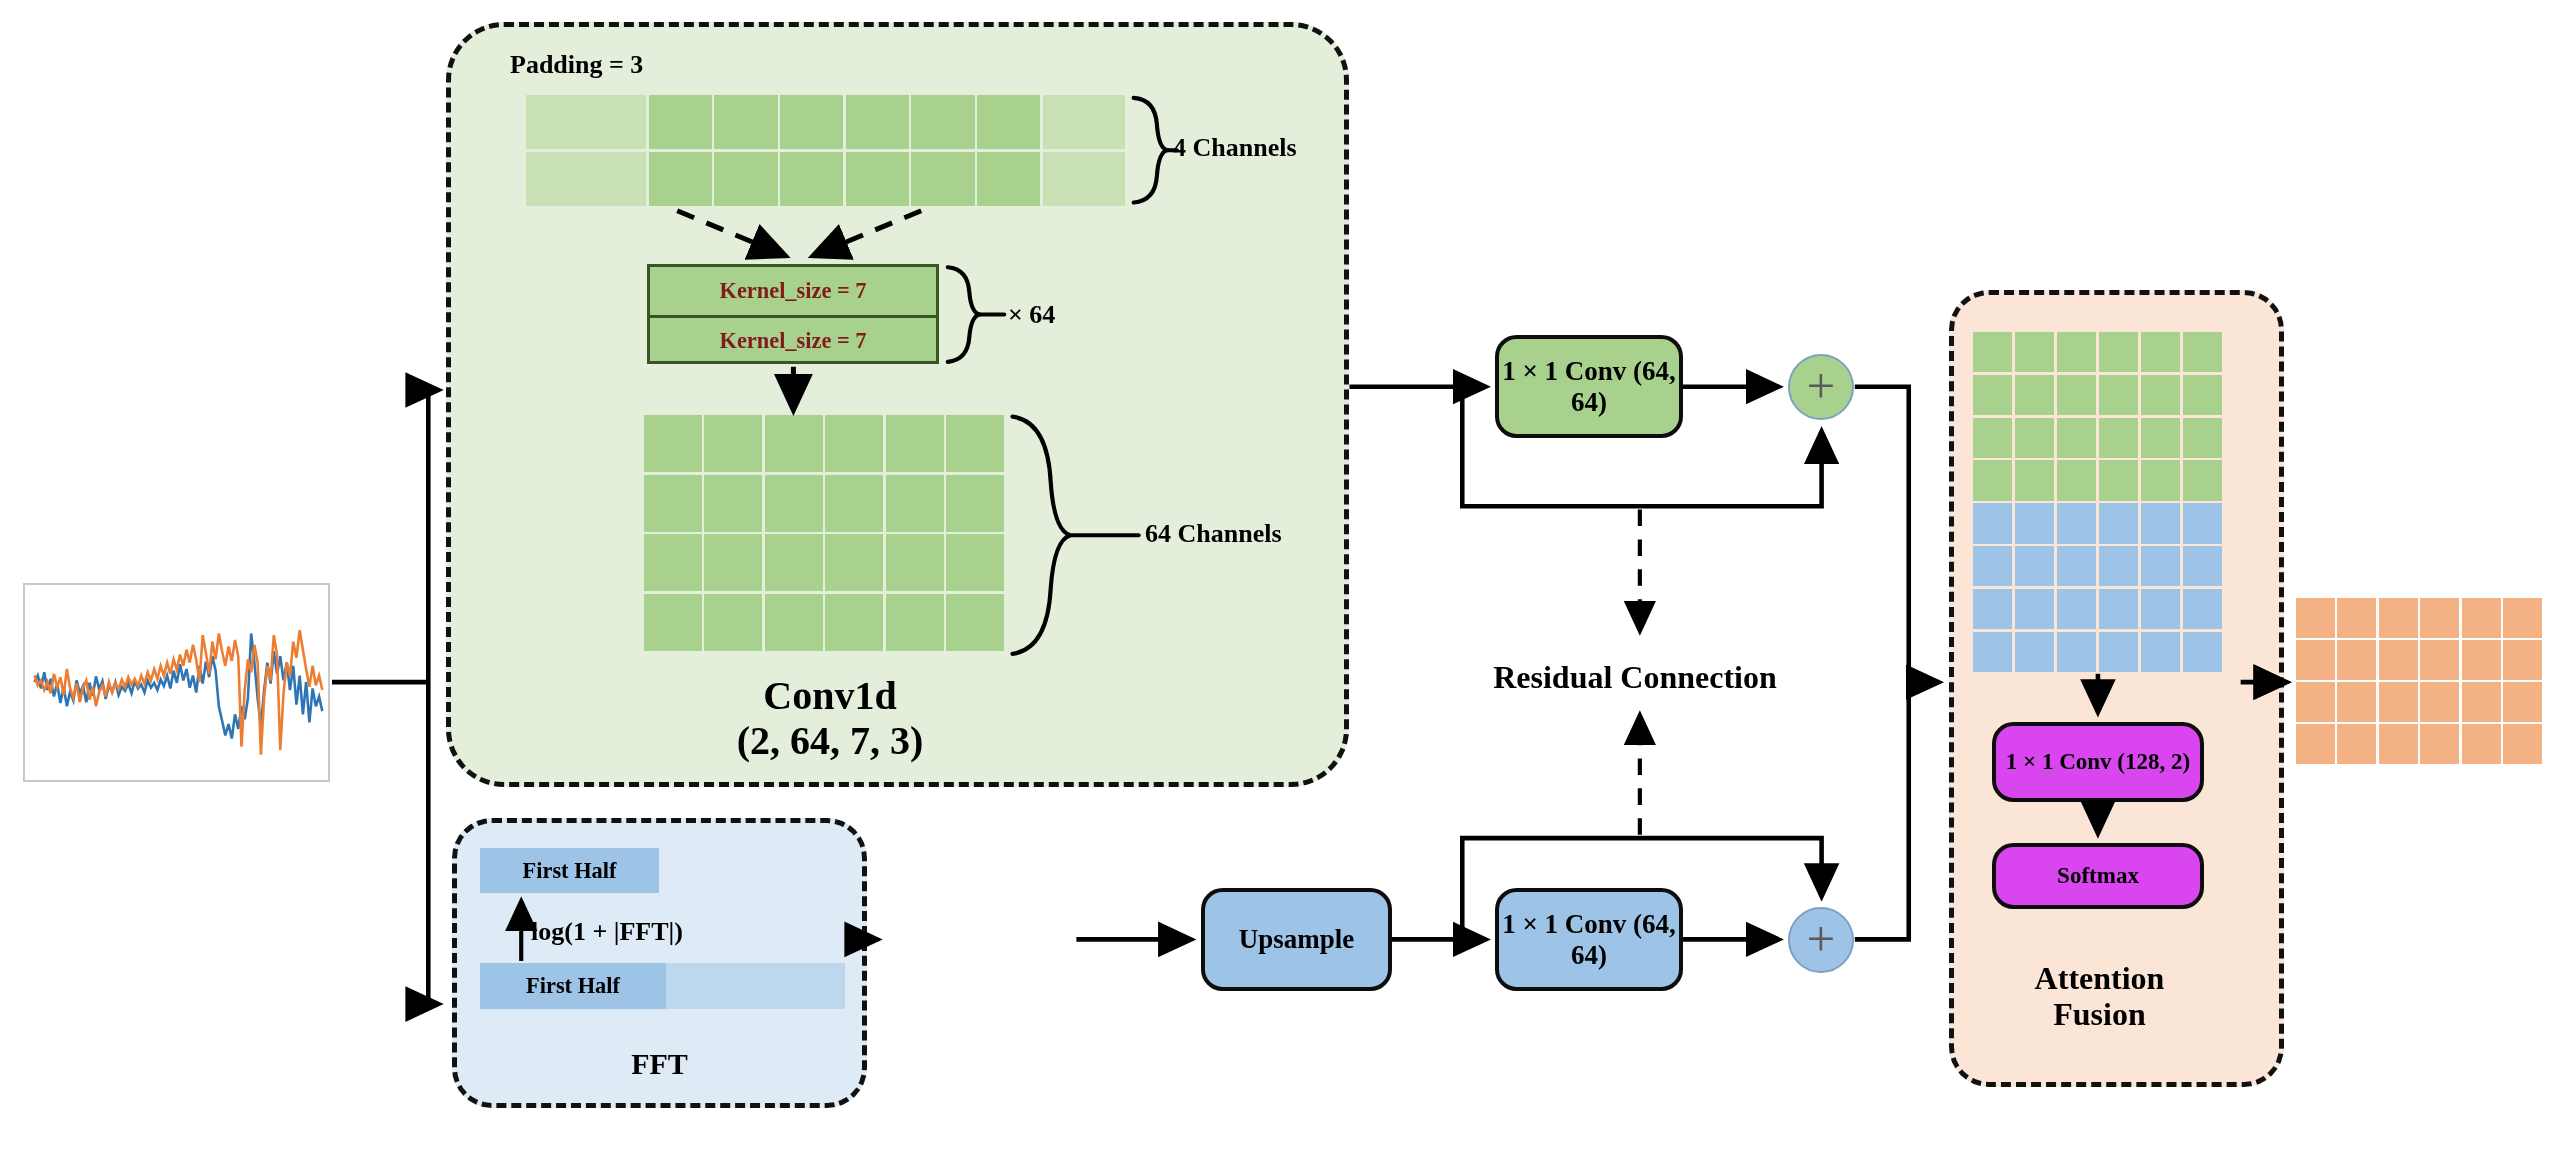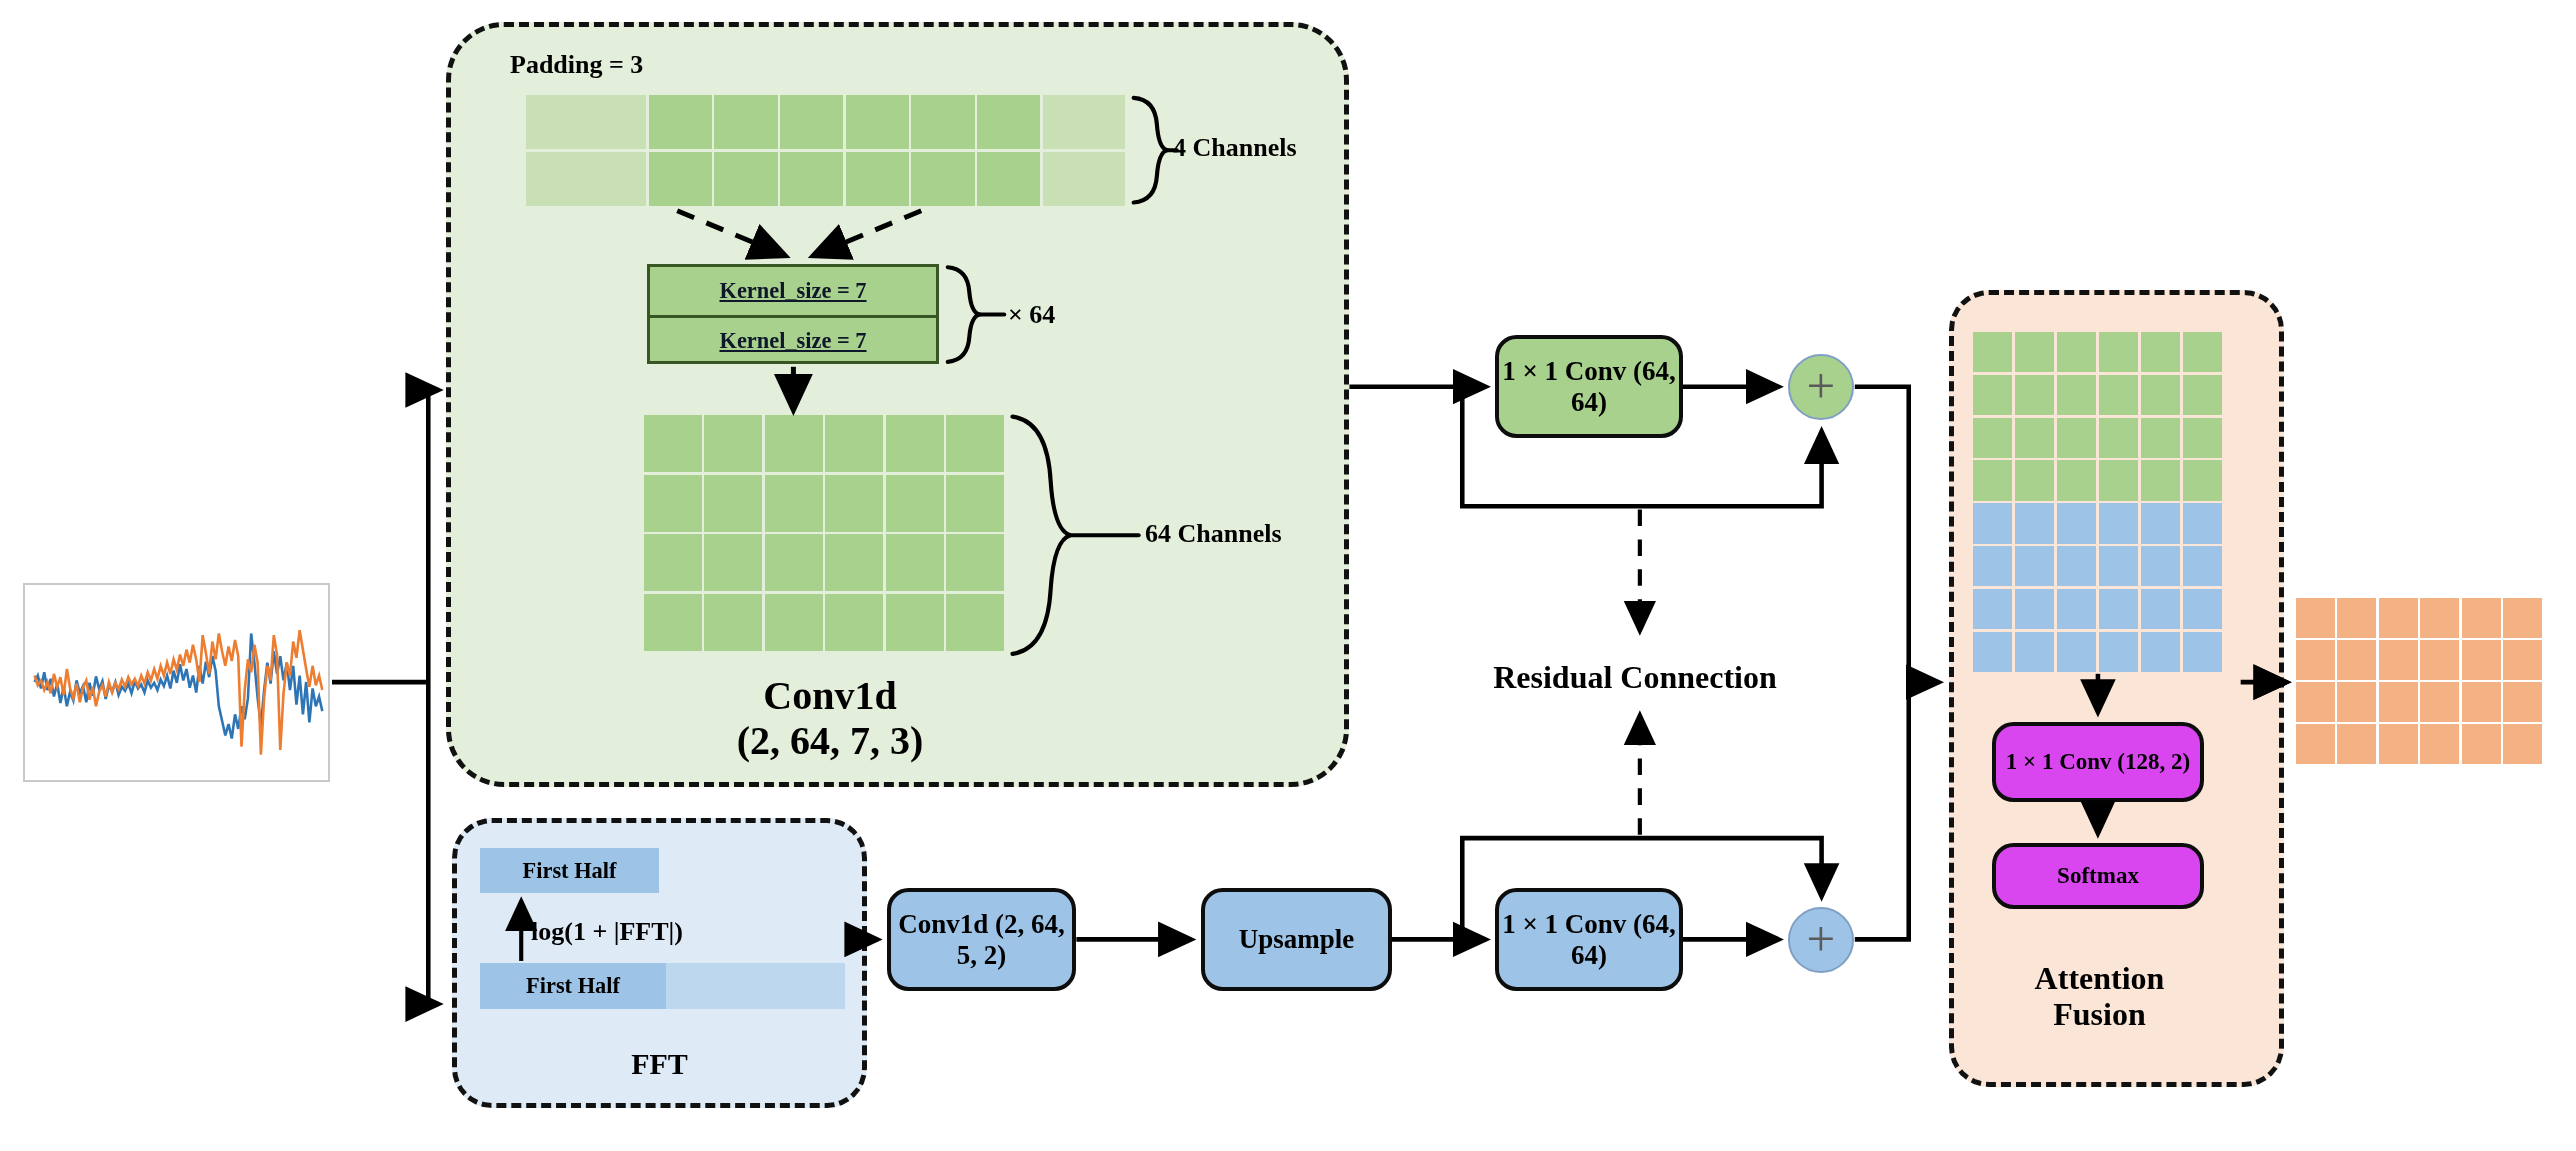--- a/index.html
+++ b/index.html
@@ -18,21 +18,21 @@
   .node{box-sizing:border-box;border:4.1px solid #0d0d0d;border-radius:21.6px;
         display:flex;align-items:center;justify-content:center;
         font-weight:bold;text-align:center;line-height:1.14;color:#000;}
   .node.green{background:#a9d18e;}
   .node.blue{background:#9dc3e6;}
   .node.orange{background:#d946ef;}
 
   
   .kstack{box-sizing:border-box;border:3.3px solid #375623;background:#a9d18e;}
   .kstack .krow{box-sizing:border-box;display:flex;align-items:center;justify-content:center;
-                font-weight:bold;color:#0f172a;text-decoration:underline;}
+                font-weight:bold;color:#7f1d1d;}
   .kstack .krow + .krow{border-top:3.3px solid #375623;}
 
   
   .grid{display:grid;gap:2.5px;}
   .cell{background:#a9d18e;}
   .cell.pale{background:#c9e0b4;}
   .cell.blue{background:#9dc3e6;}
   .cell.orange{background:#f4b183;}
 
   
@@ -133,22 +133,20 @@
 
   <div class="abs" style="left:480px;top:963px;width:365px;height:46px;background:#bdd7ee;">
     <div class="abs" style="left:0px;top:0px;width:186px;height:46px;background:#9dc3e6;
                 display:flex;align-items:center;justify-content:center;">
       <span class="lbl" style="font-size:22.4px;">First Half</span>
     </div>
   </div>
 
   <div class="abs lbl" style="left:535px;top:1047px;width:249px;font-size:30px;">FFT</div>
 
-  <div class="abs node blue" style="left:887px;top:888px;width:189px;height:103px;font-size:27px;">Conv1d
-(2, 64, 5, 2)</div>
 
   <div class="abs node blue" style="left:1201px;top:888px;width:191px;height:103px;font-size:27px;">Upsample</div>
 
   <div class="abs node blue" style="left:1495px;top:888px;width:188px;height:103px;font-size:27px;">1 × 1 Conv
 (64, 64)</div>
 
   <div class="abs pluscircle blue" style="left:1788px;top:907px;width:66px;height:66px;font-size:51px;line-height:0.7;">+</div>
 
   <div class="abs node green" style="left:1495px;top:335px;width:188px;height:103px;font-size:27px;">1 × 1 Conv
 (64, 64)</div>

